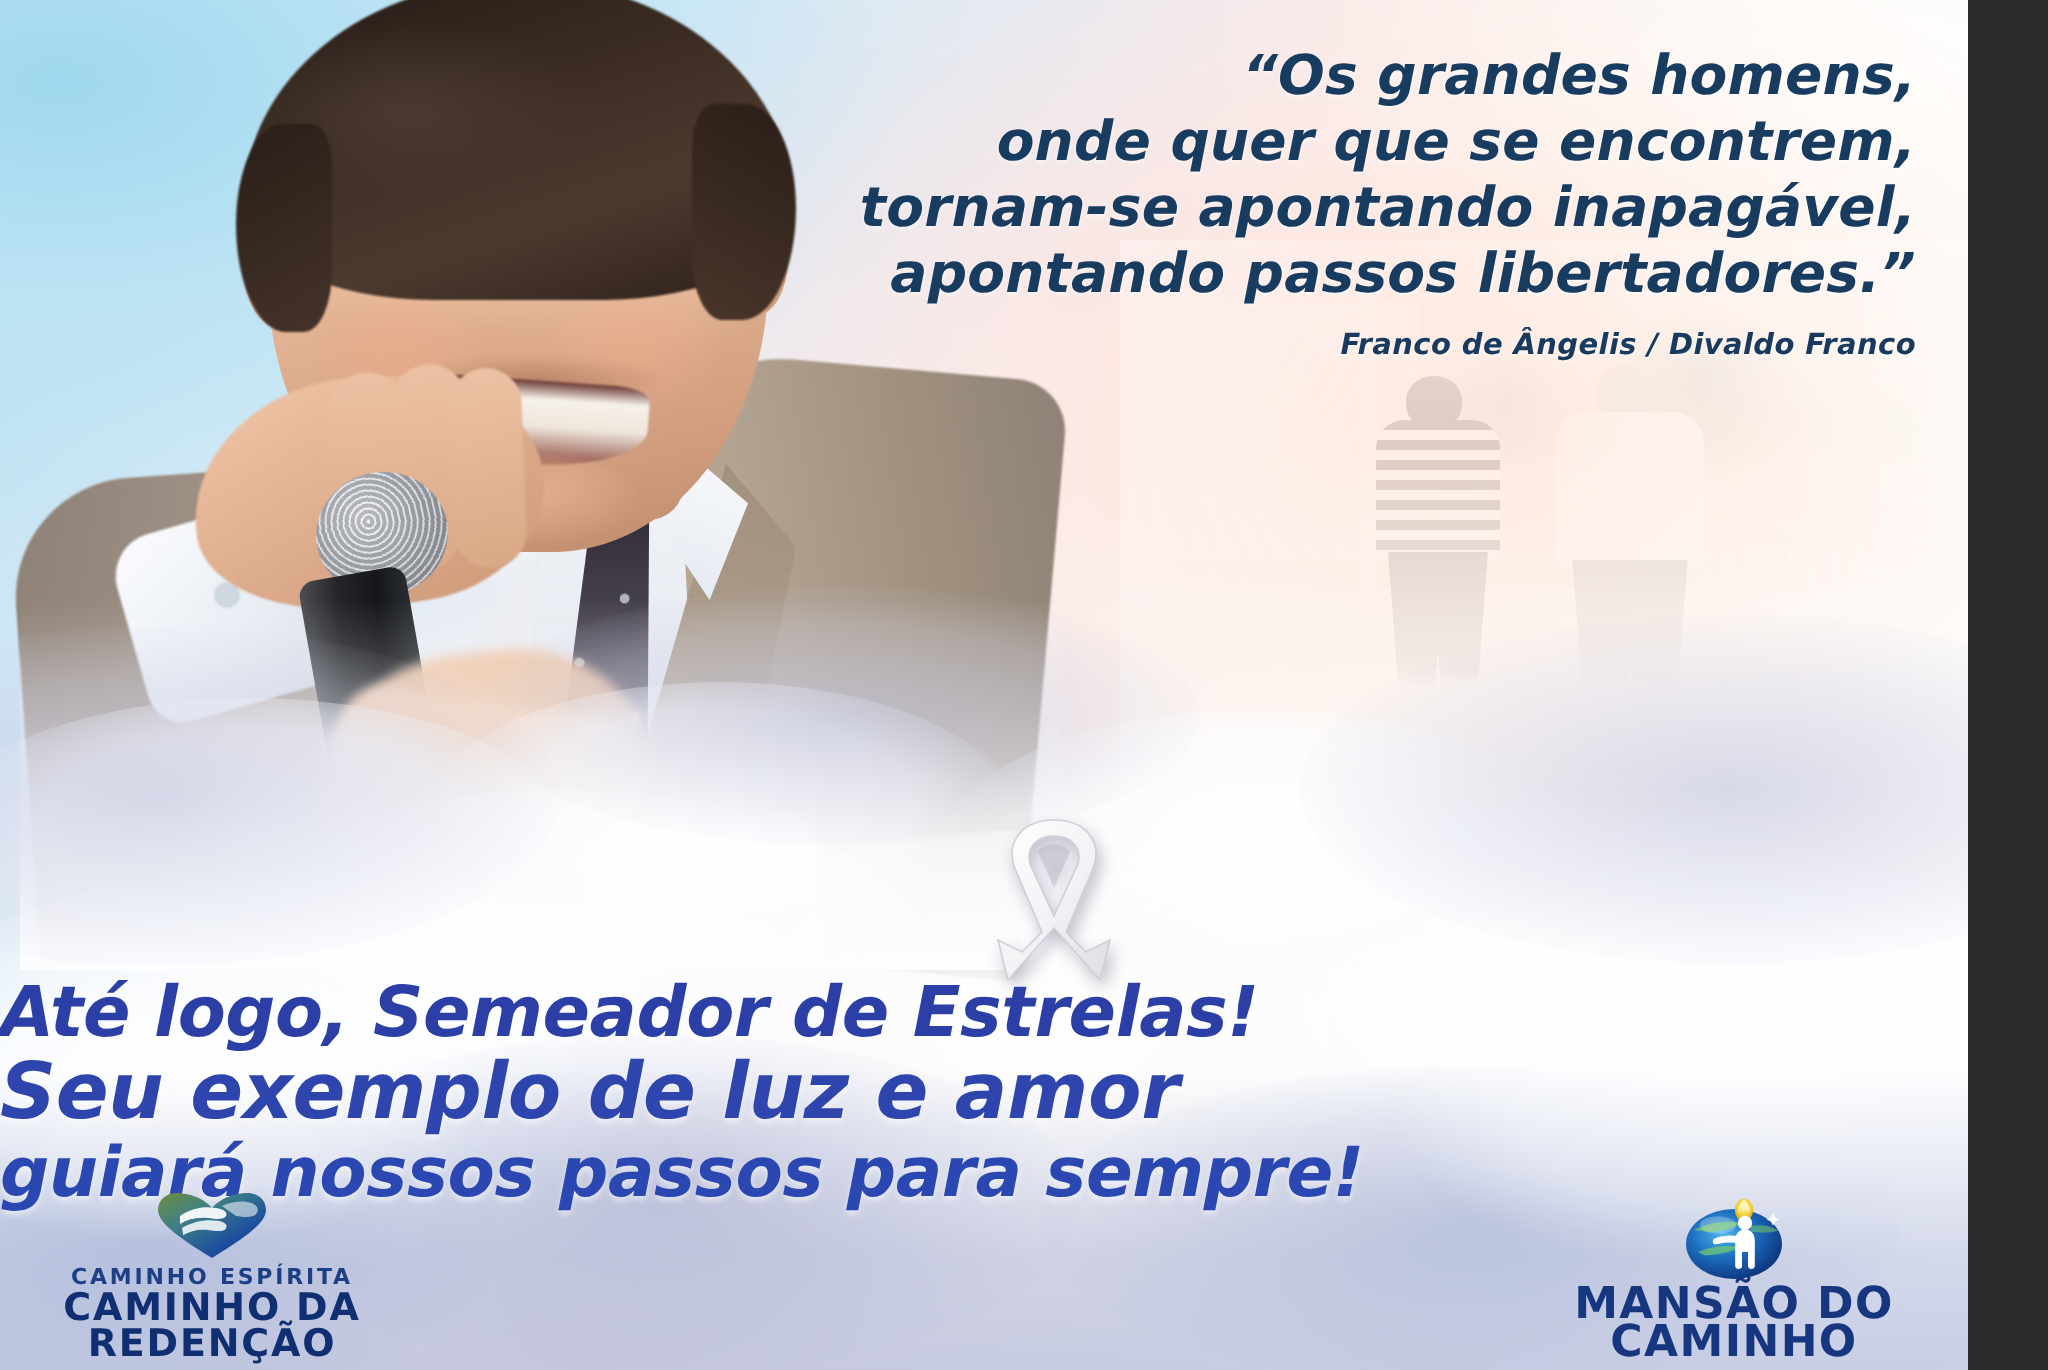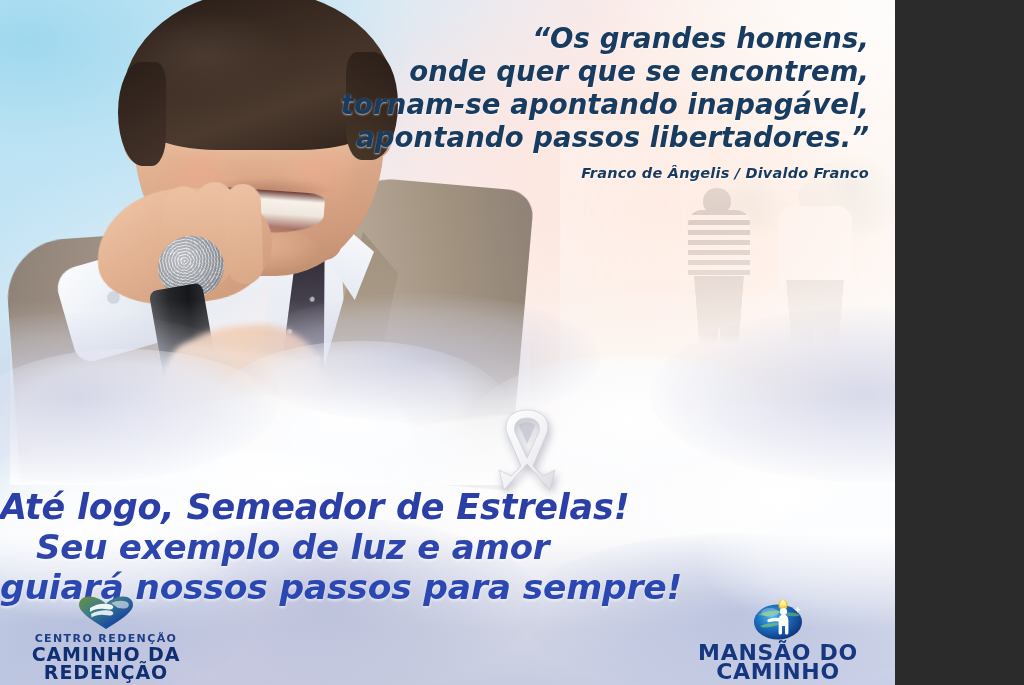--- a/index.html
+++ b/index.html
@@ -5,21 +5,21 @@
 <style>
   html, body {
     margin: 0;
     padding: 0;
     background: #2b2b2b;
   }
   * { box-sizing: border-box; }
 
   .poster {
     position: relative;
-    width: 895px;
+    width: 984px;
     height: 685px;
     overflow: hidden;
     font-family: "DejaVu Sans", "Liberation Sans", sans-serif;
     background: #22c55e;
   }
 
   
   .sky-base {
     position: absolute;
     inset: 0;
@@ -461,21 +461,21 @@
   .hl {
     font-style: italic;
     font-weight: bold;
     color: #2b3fa6;
     letter-spacing: -0.2px;
     line-height: 40px;
     white-space: nowrap;
     text-shadow: 0 2px 3px rgba(255,255,255,.55);
   }
   .hl1 { font-size: 35px; }
-  .hl2 { font-size: 34px; color: #2d45ad; padding-left: 36px; }
+  .hl2 { font-size: 39px; color: #2d45ad; }
   .hl3 { font-size: 34.5px; color: #2a47b2; }
 
   
   .logo-left {
     position: absolute;
     left: 6px; bottom: 4px;
     width: 200px;
     text-align: center;
   }
   .logo-right {
@@ -616,21 +616,21 @@
           <stop offset="34%" stop-color="#3d7f86"></stop>
           <stop offset="70%" stop-color="#1d4f9e"></stop>
           <stop offset="100%" stop-color="#12306e"></stop>
         </linearGradient>
       </defs>
       <path d="M29 33 C11 22 2 15 2 9 C2 3.5 6.5 0.5 11.5 0.5 C17 0.5 25 3 29 8 C33 3 41 0.5 46.5 0.5 C51.5 0.5 56 3.5 56 9 C56 15 47 22 29 33 Z" fill="url(#hg)"></path>
       <path d="M13 12 C19 8 25 7 31 8 C35 8.6 37 10 36 12 C35 14 31 13.6 27 13 C22 12.4 17 13.4 13 16 Z" fill="#ffffff" opacity="0.92"></path>
       <path d="M14 18 C20 14.5 26 13.6 32 14.4 C35.5 15 37 16.4 36 18.2 C35 20 31 19.6 27 19 C23 18.4 18 19.4 14.6 21.6 Z" fill="#ffffff" opacity="0.85"></path>
       <path d="M34 7 C39 4.6 45 4 49 5.6 C52 6.8 52.6 9 51 11 C49.4 13 45 12.6 41 12 Z" fill="#ffffff" opacity="0.55"></path>
     </svg>
-    <div class="logo-l1">CENTRO REDENÇÃO</div>
+    <div class="logo-l1">CAMINHO ESPÍRITA</div>
     <div class="logo-l2">CAMINHO DA REDENÇÃO</div>
   </div>
 
   <div class="logo-right">
     <svg class="logo-mark" width="52" height="42" viewBox="0 0 52 42">
       <defs>
         <radialGradient id="gg" cx="38%" cy="36%" r="72%">
           <stop offset="0%" stop-color="#4fb6e8"></stop>
           <stop offset="45%" stop-color="#1d6fc0"></stop>
           <stop offset="100%" stop-color="#0c2f76"></stop>

